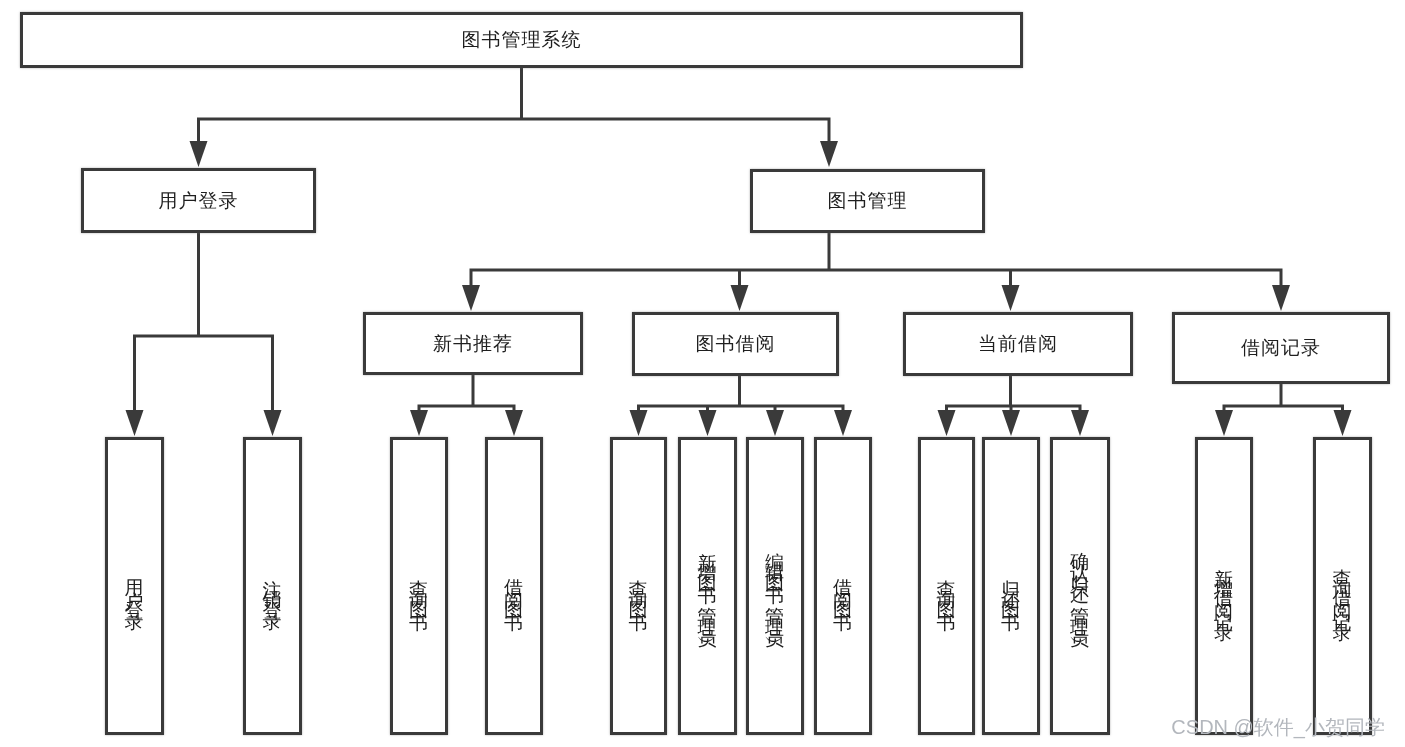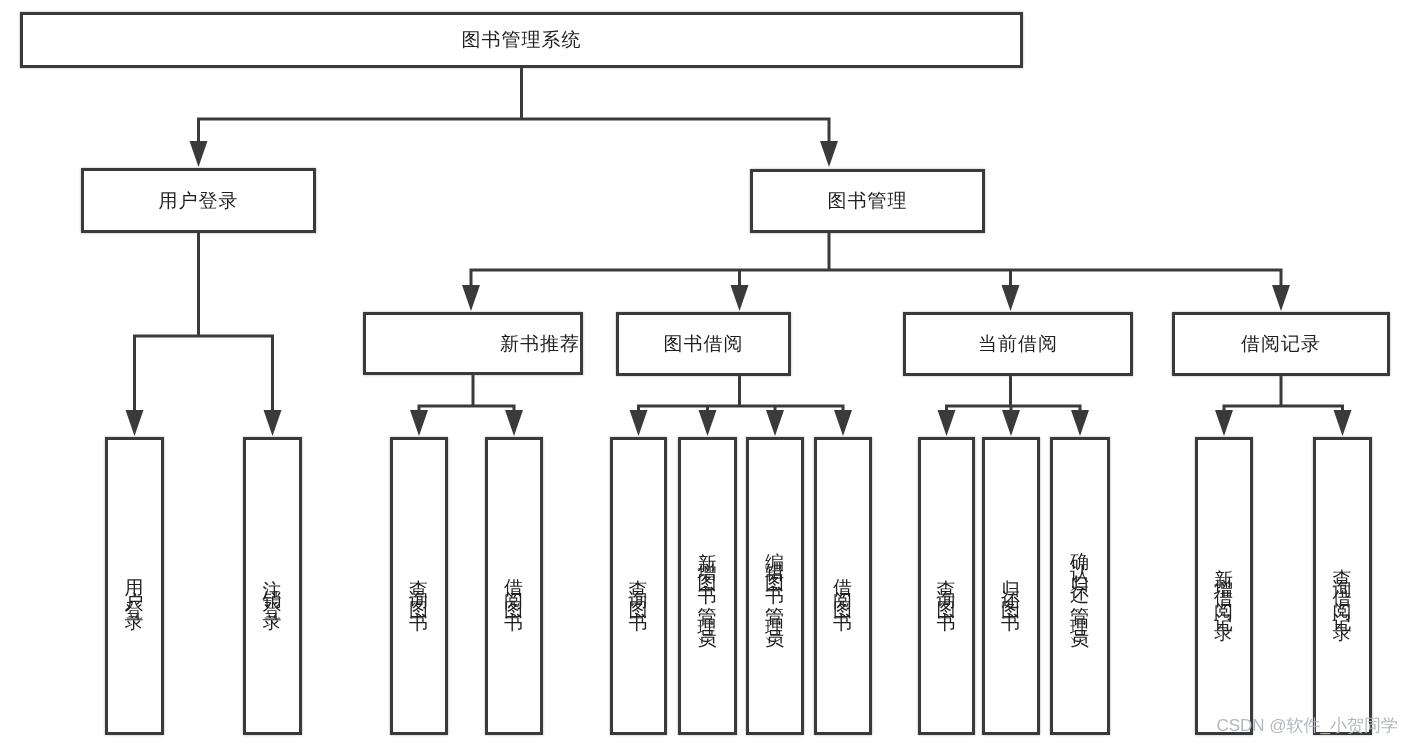--- a/index.html
+++ b/index.html
@@ -51,46 +51,46 @@
     font-size: 19px;
     letter-spacing: 11px;
     line-height: 1;
     white-space: nowrap;
   }
 
   
   .b-root    { left: 20px;  top: 12px;  width: 1003px; height: 56px; }
   .b-l2-0    { left: 81px;  top: 168px; width: 235px;  height: 65px; }
   .b-l2-1    { left: 750px; top: 169px; width: 235px;  height: 64px; }
-  .b-l3-0    { left: 363px; top: 312px; width: 220px;  height: 63px; justify-content: flex-end; }
-  .b-l3-1    { left: 616px; top: 312px; width: 175px;  height: 64px; }
+  .b-l3-0    { left: 363px; top: 312px; width: 220px;  height: 63px; }
+  .b-l3-1    { left: 632px; top: 312px; width: 207px;  height: 64px; }
   .b-l3-2    { left: 903px; top: 312px; width: 230px;  height: 64px; }
-  .b-l3-3    { left: 1172px;top: 312px; width: 218px;  height: 64px; }
+  .b-l3-3    { left: 1172px;top: 312px; width: 218px;  height: 72px; }
 
   .b-g1-0 { left: 105px;  width: 59px; }
   .b-g1-1 { left: 243px;  width: 59px; }
   .b-g2-0 { left: 390px;  width: 58px; }
   .b-g2-1 { left: 485px;  width: 58px; }
   .b-g3-0 { left: 610px;  width: 57px; }
   .b-g3-1 { left: 678px;  width: 59px; }
   .b-g3-2 { left: 746px;  width: 58px; }
   .b-g3-3 { left: 814px;  width: 58px; }
   .b-g4-0 { left: 918px;  width: 57px; }
   .b-g4-1 { left: 982px;  width: 58px; }
   .b-g4-2 { left: 1050px; width: 60px; }
   .b-g5-0 { left: 1195px; width: 58px; }
   .b-g5-1 { left: 1313px; width: 59px; }
 
   .watermark {
     position: absolute;
-    right: 7px;
+    right: 20px;
     top: 714px;
     z-index: 3;
     font-family: "Liberation Sans", sans-serif;
-    font-size: 17px;
+    font-size: 20px;
     color: var(--watermark);
     white-space: nowrap;
   }
 </style>
 </head>
 <body>
 
 <div class="canvas">
 
   <svg class="connectors" viewBox="0 0 1405 747" xmlns="http://www.w3.org/2000/svg">

